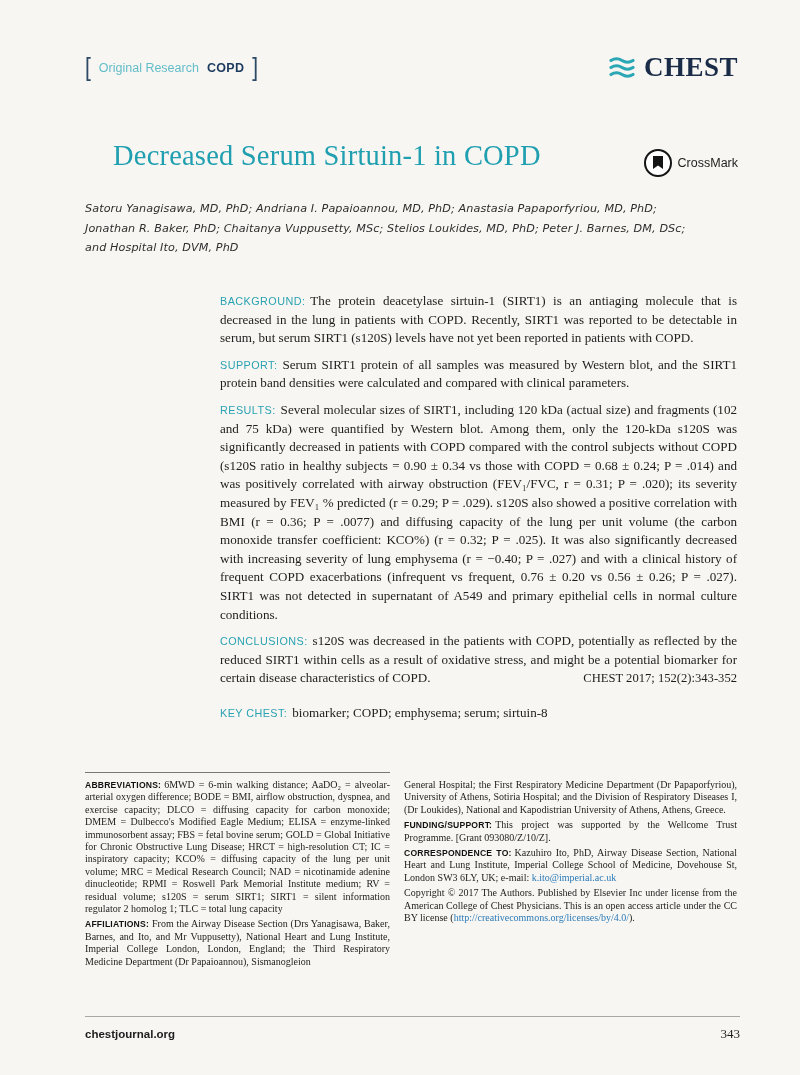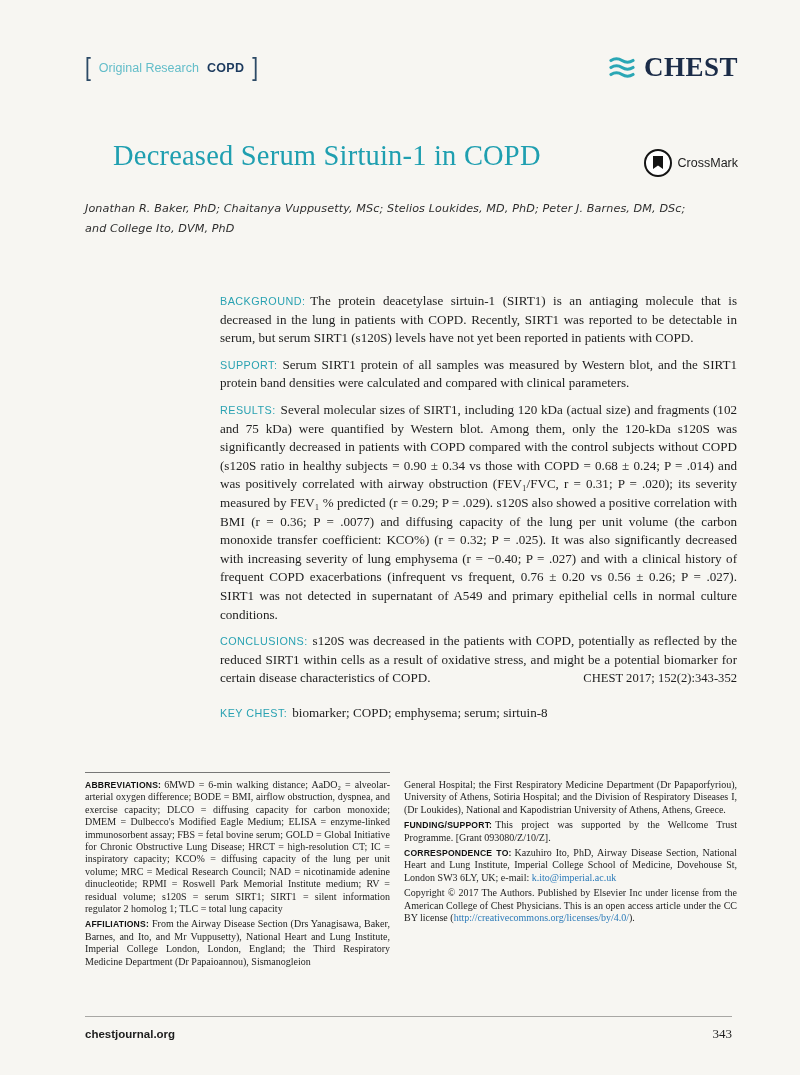--- a/index.html
+++ b/index.html
@@ -32,21 +32,21 @@
   .keywords{margin-top:16px;}
   
   .fnotes{position:absolute;left:85px;top:772px;width:652px;display:flex;gap:14px;
     font-size:10px;line-height:12.4px;text-align:justify;}
   .fn-col-left{width:305px;border-top:1px solid #777;padding-top:6px;}
   .fn-col-right{width:333px;padding-top:7px;}
   .fn-p{margin:0 0 3px 0;}
   .fn-label{font-family:"Liberation Sans",sans-serif;font-weight:bold;font-size:8.6px;letter-spacing:.2px;margin-right:3px;color:#111;}
   a.link{color:#2b7ab8;text-decoration:none;cursor:pointer;}
   
-  .bottombar{position:absolute;left:85px;right:68px;top:1016px;border-top:1px solid #a8a7a4;
+  .bottombar{position:absolute;left:85px;right:60px;top:1016px;border-top:1px solid #a8a7a4;
     padding-top:9px;display:flex;justify-content:space-between;align-items:baseline;}
   .site{font-family:"Liberation Sans",sans-serif;font-weight:bold;font-size:11.5px;color:#1d1d1d;}
   .pagenum{font-size:13px;}
   svg{display:block}
 </style>
 </head>
 <body>
 
 <header class="topbar">
   <div class="cat-badge">
@@ -74,22 +74,23 @@
       <svg width="30" height="30" viewBox="0 0 30 30">
         <circle cx="15" cy="15" r="13" fill="#ffffff" stroke="#141414" stroke-width="2"></circle>
         <path d="M10 8 h10 v13 l-5 -3.6 -5 3.6 z" fill="#141414"></path>
       </svg>
     </span>
     <span class="crossmark-label">CrossMark</span>
   </div>
 </div>
 
 <div class="authors">
+  <div>Satoru Yanagisawa, MD, PhD; Andriana I. Papaioannou, MD, PhD; Anastasia Papaporfyriou, MD, PhD;</div>
   <div>Jonathan R. Baker, PhD; Chaitanya Vuppusetty, MSc; Stelios Loukides, MD, PhD; Peter J. Barnes, DM, DSc;</div>
-  <div>and College Ito, DVM, PhD</div>
+  <div>and Hospital Ito, DVM, PhD</div>
 </div>
 
 <section class="abstract">
   <p class="abs-p">
     <span class="abs-label">BACKGROUND:</span><span>The protein deacetylase sirtuin-1 (SIRT1) is an antiaging molecule that is decreased in the lung in patients with COPD. Recently, SIRT1 was reported to be detectable in serum, but serum SIRT1 (s120S) levels have not yet been reported in patients with COPD.</span>
   </p>
   <p class="abs-p">
     <span class="abs-label">SUPPORT:</span><span>Serum SIRT1 protein of all samples was measured by Western blot, and the SIRT1 protein band densities were calculated and compared with clinical parameters.</span>
   </p>
   <p class="abs-p">

